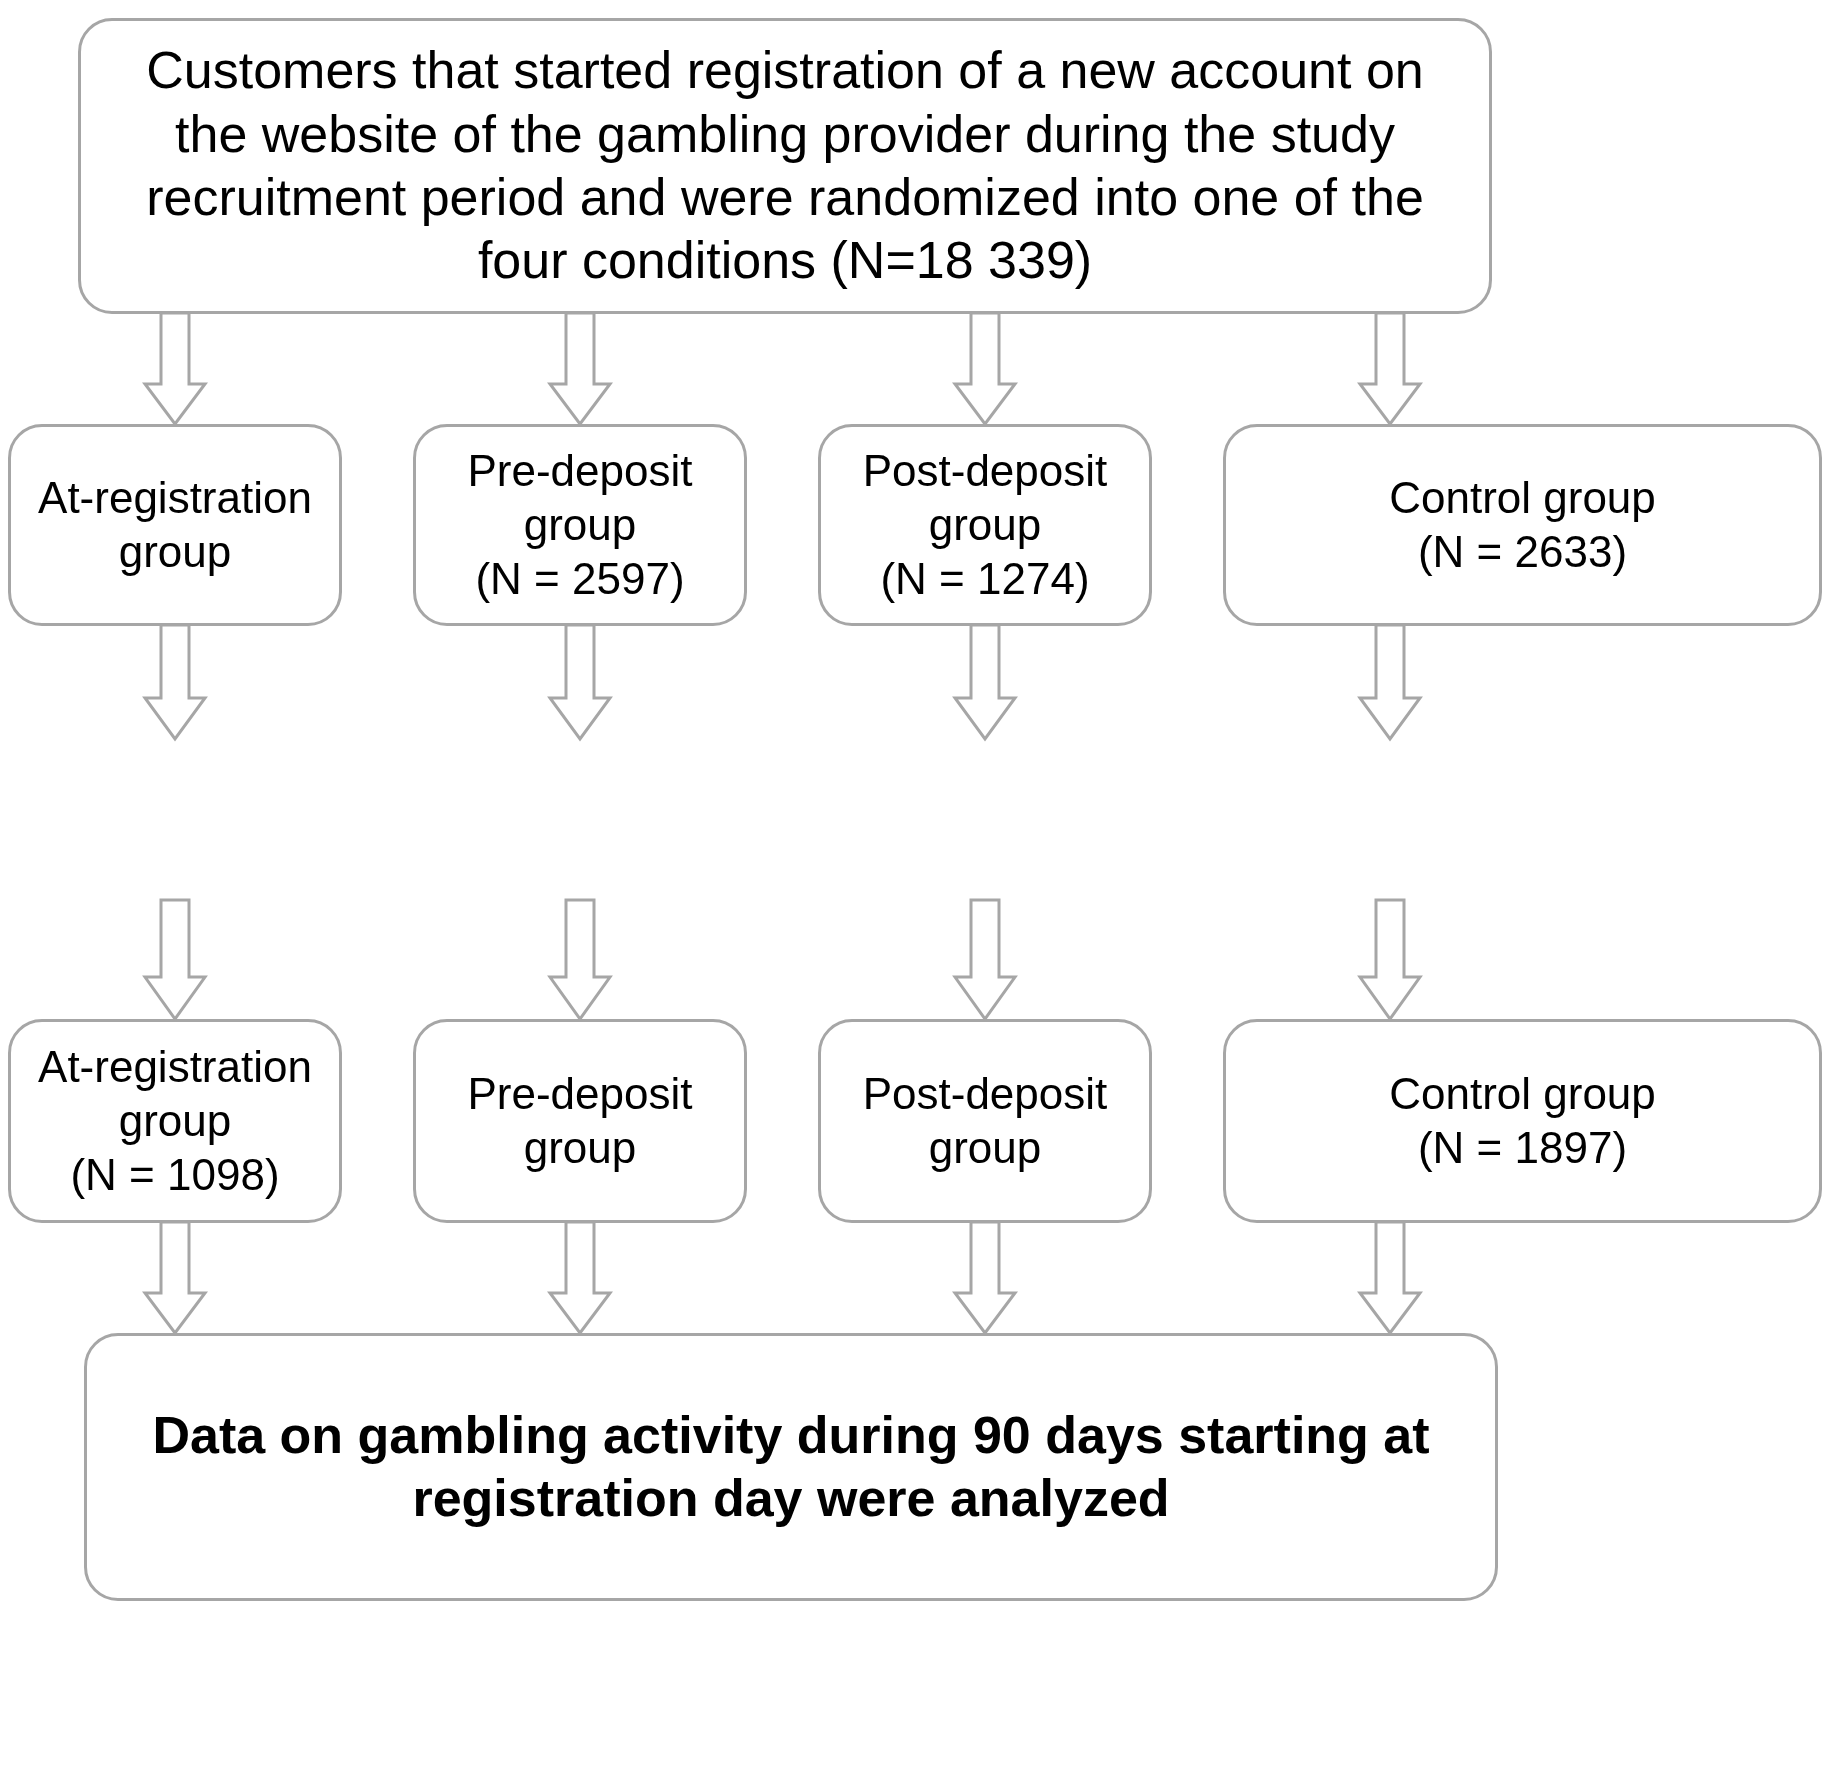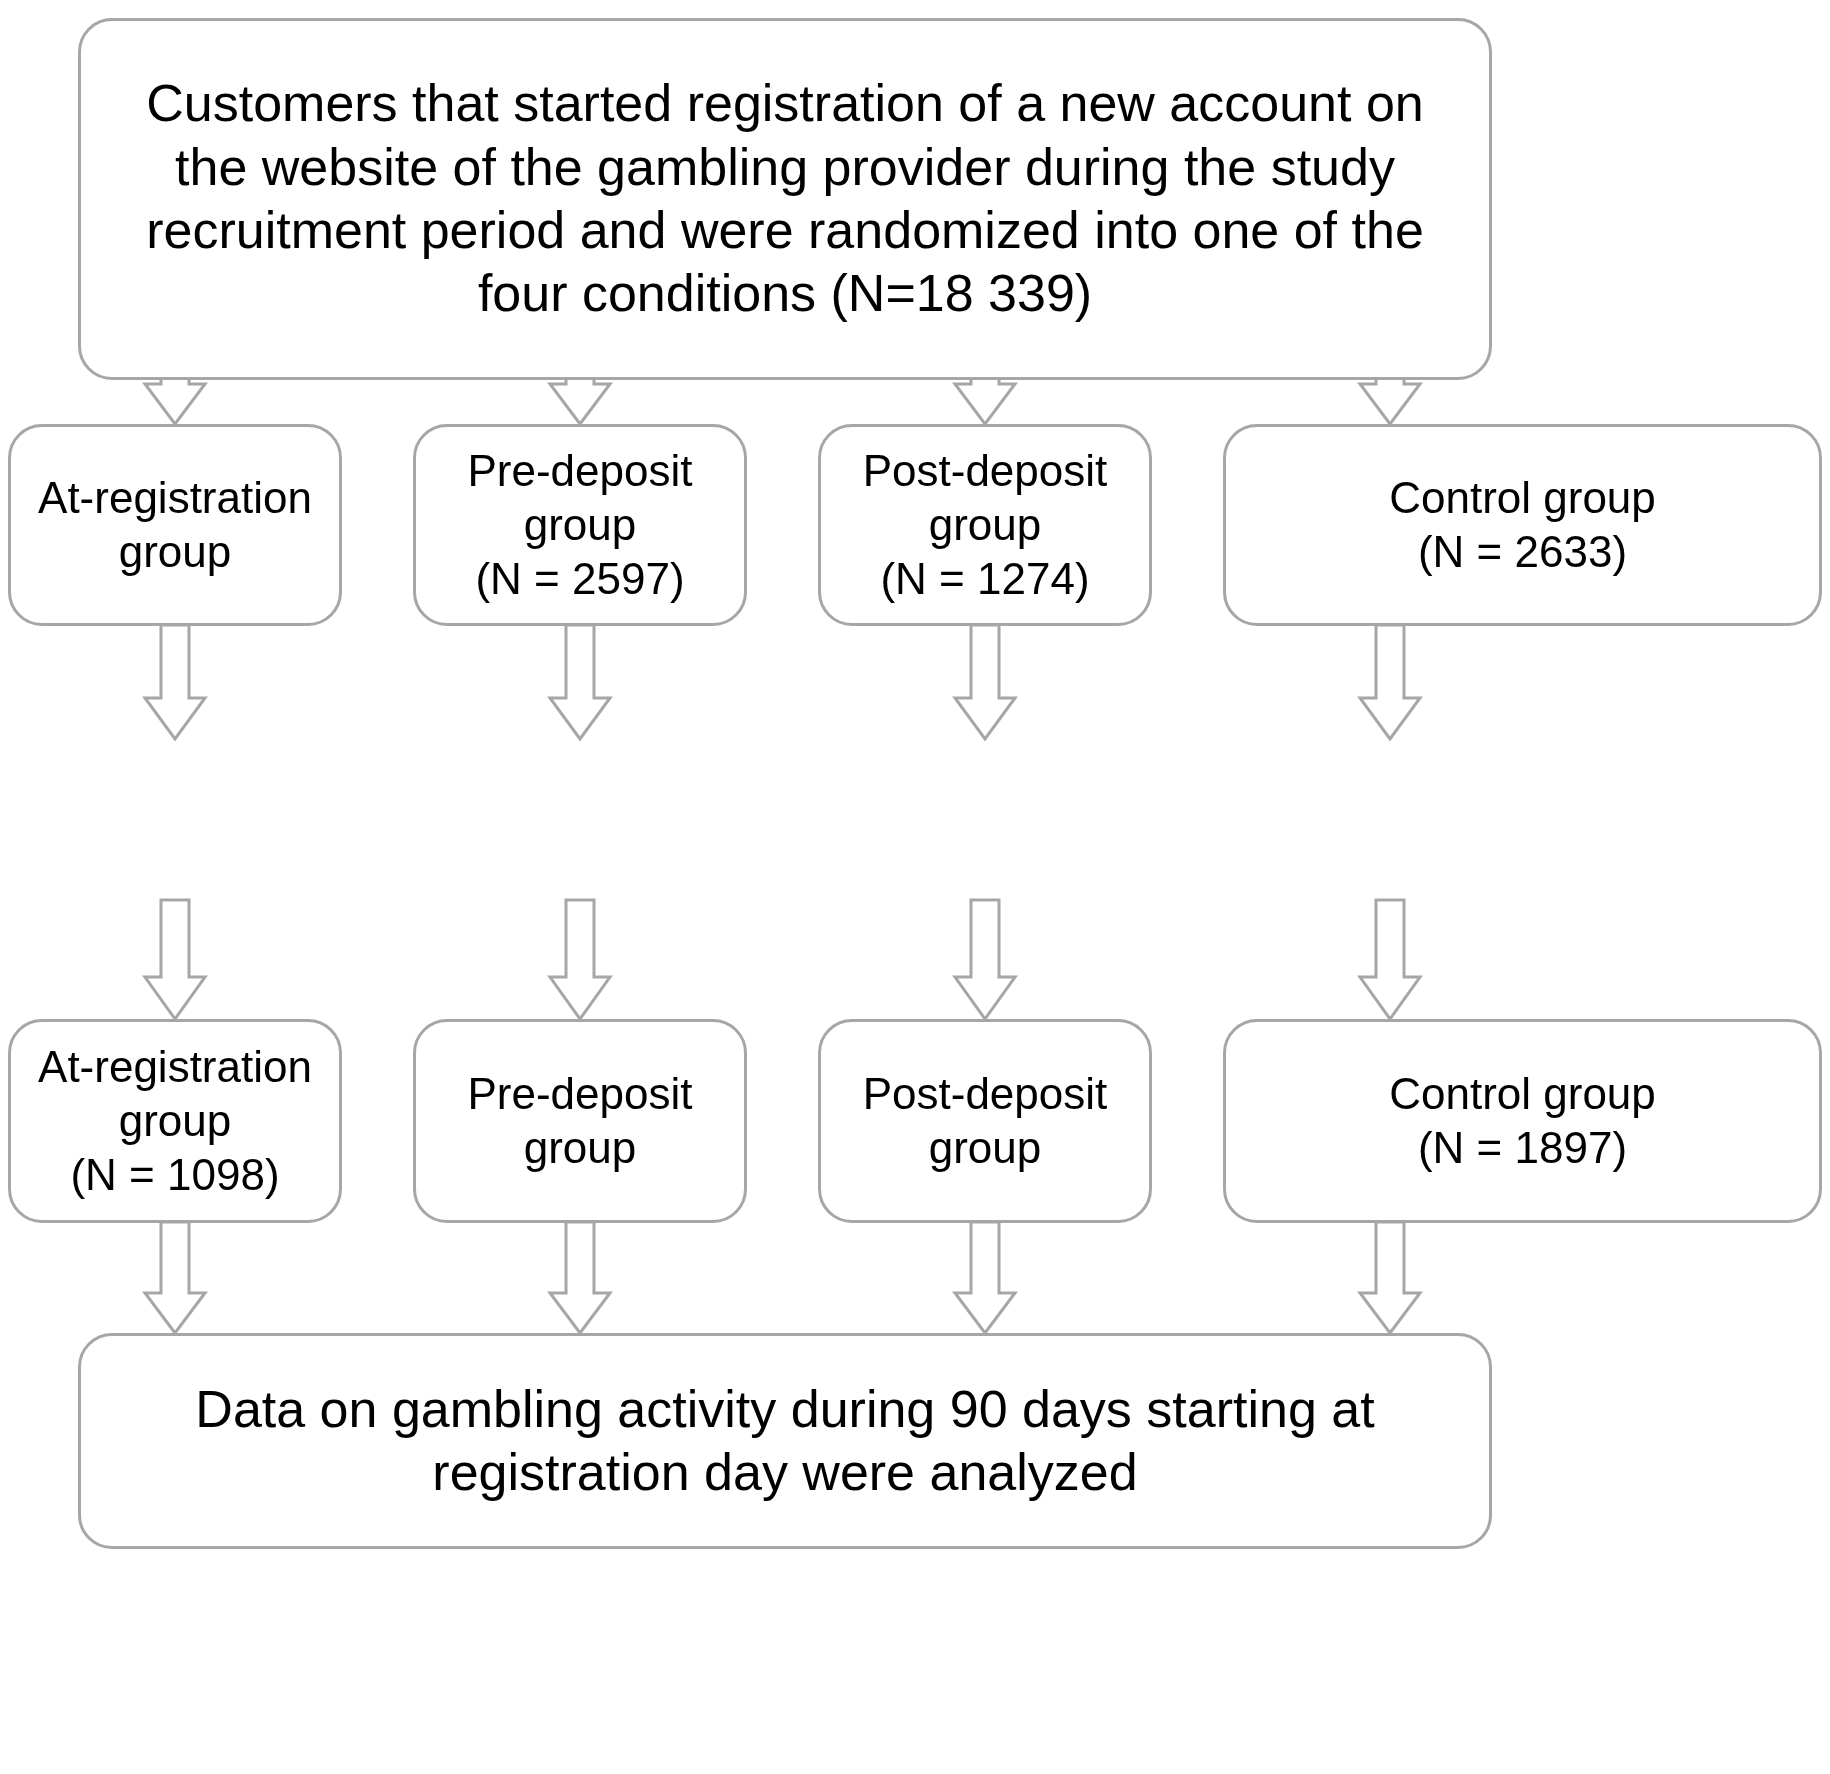--- a/index.html
+++ b/index.html
@@ -106,21 +106,21 @@
       <polygon class="arrow-poly" points="566,1222 594,1222 594,1293 610,1293 580,1333 550,1293 566,1293"></polygon>
     </g>
     <g>
       <polygon class="arrow-poly" points="971,1222 999,1222 999,1293 1015,1293 985,1333 955,1293 971,1293"></polygon>
     </g>
     <g>
       <polygon class="arrow-poly" points="1376,1222 1404,1222 1404,1293 1420,1293 1390,1333 1360,1293 1376,1293"></polygon>
     </g>
   </svg>
 
-  <div class="node big-node" style="left:78px; top:18px; width:1414px; height:362px;">
+  <div class="node big-node" style="left:78px; top:18px; width:1414px; height:296px;">
     <div class="lines">
       <span class="ln">Customers that started registration of a new account on</span>
       <span class="ln">the website of the gambling provider during the study</span>
       <span class="ln">recruitment period and were randomized into one of the</span>
       <span class="ln">four conditions (N=18 339)</span>
     </div>
   </div>
 
   <div class="node small-node" style="left:8px; top:424px; width:334px; height:202px;">
     <div class="lines">
@@ -175,20 +175,20 @@
     </div>
   </div>
 
   <div class="node small-node" style="left:1223px; top:1019px; width:599px; height:204px;">
     <div class="lines">
       <span class="ln">Control group</span>
       <span class="ln">(N = 1897)</span>
     </div>
   </div>
 
-  <div class="node big-node" style="left:78px; top:1333px; width:1414px; height:216px;">
+  <div class="node big-node" style="left:84px; top:1333px; width:1414px; height:268px;font-weight:bold;">
     <div class="lines">
       <span class="ln">Data on gambling activity during 90 days starting at</span>
       <span class="ln">registration day were analyzed</span>
     </div>
   </div>
 
 </div>
 
 </body></html>

